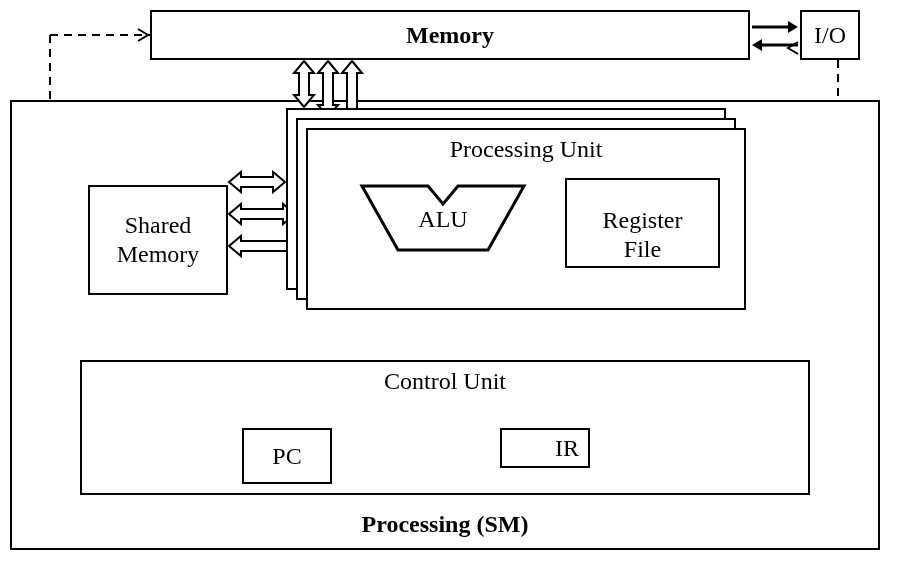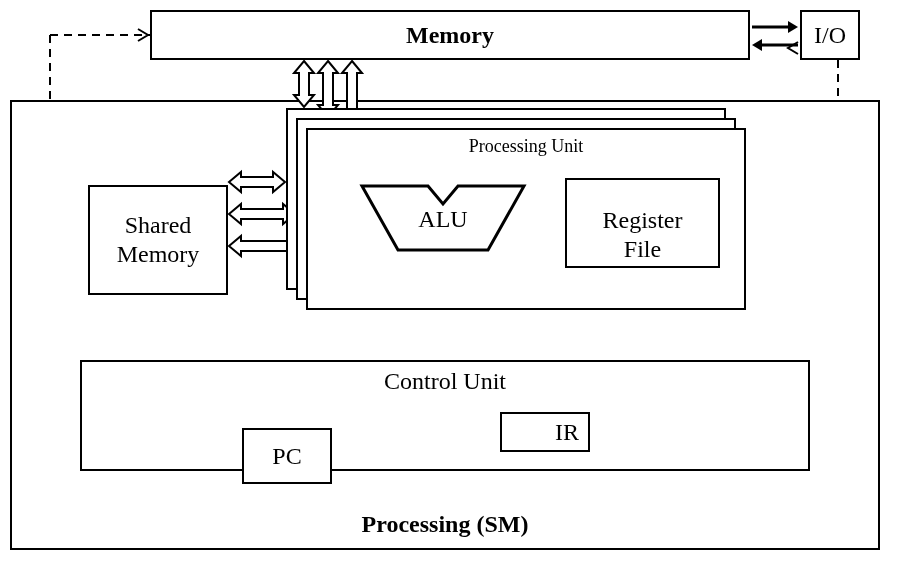--- a/index.html
+++ b/index.html
@@ -67,21 +67,21 @@
     }
     .pu1 { left: 286px; top: 108px; width: 440px; height: 182px; }
     .pu2 { left: 296px; top: 118px; width: 440px; height: 182px; }
     .pu3 { left: 306px; top: 128px; width: 440px; height: 182px; }
     .pu-title {
       position: absolute;
       top: 6px;
       left: 0;
       right: 0;
       text-align: center;
-      font-size: 18px;
+      font-size: 24px;
     }
     
     .alu {
       position: absolute;
       left: 358px;
       top: 182px;
       width: 170px;
       height: 72px;
       font-family: Liberation Serif, serif;
     }
@@ -102,35 +102,35 @@
       top: 178px;
       width: 155px;
       height: 90px;
       line-height: 1.2;
     }
     
     .control-unit-box {
       left: 80px;
       top: 360px;
       width: 730px;
-      height: 111px;
+      height: 135px;
       align-items: flex-start;
       padding-top: 6px;
     }
     
     .pc-box {
       left: 242px;
       top: 428px;
       width: 90px;
       height: 56px;
     }
     
     .ir-box {
       left: 500px;
-      top: 412px;
+      top: 428px;
       width: 90px;
       height: 40px;
       padding-left: 44px;
     }
     
     .arrow-h {
       position: absolute;
     }
     .arrow-v {
       position: absolute;

